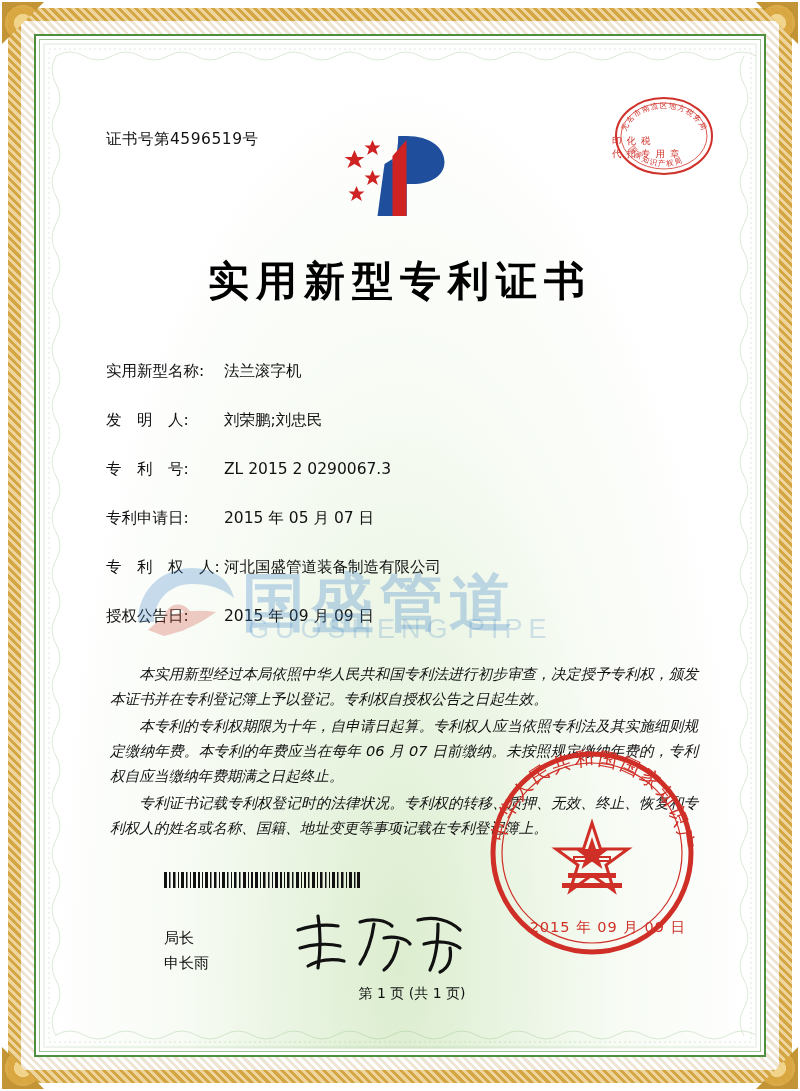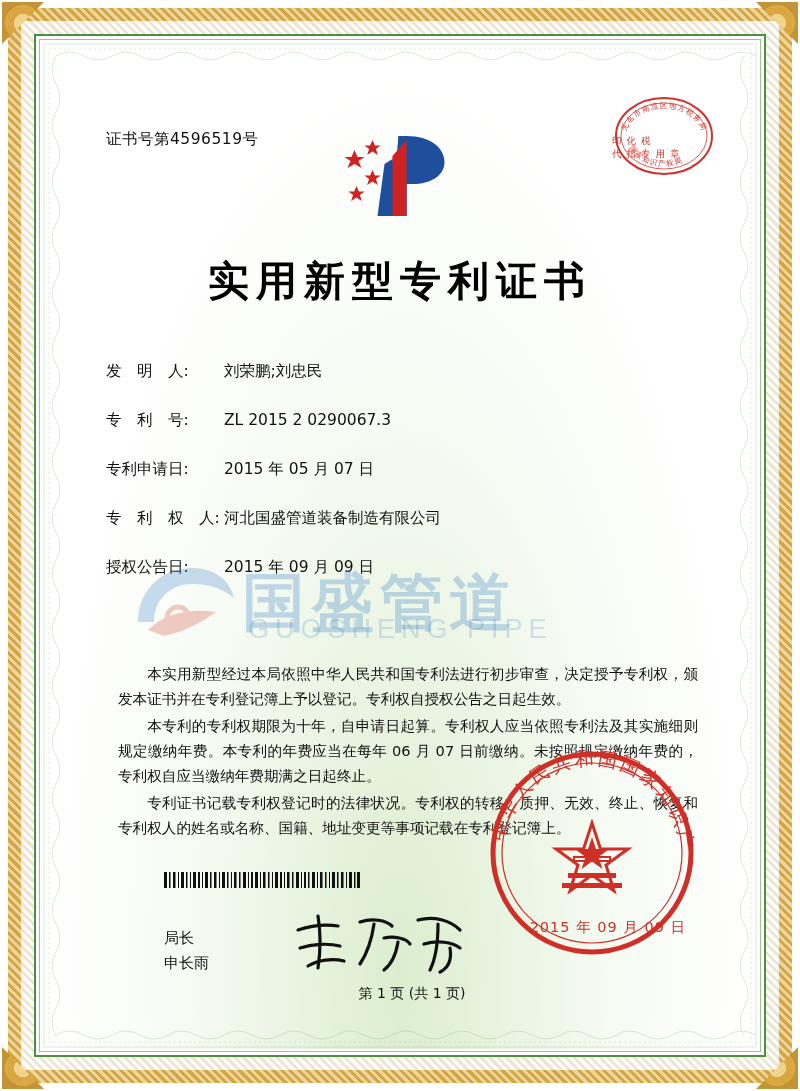--- a/index.html
+++ b/index.html
@@ -169,22 +169,23 @@
     position: absolute;
     left: 70px;
     right: 66px;
     top: 625px;
     font-size: 14.6px;
     line-height: 25px;
     color: #111;
     text-align: justify;
   }
   .paragraphs p {
-    margin: 0 0 2px 12px;
+    margin: 0 0 2px 4px;
     text-indent: 2em;
+    font-style: italic;
   }
 
   
   .watermark {
     position: absolute;
     left: 88px;
     top: 500px;
     width: 620px;
     height: 170px;
     pointer-events: none;
@@ -327,20 +328,23 @@
             <textPath href="#arcBottom" startOffset="10%">国家知识产权局</textPath>
           </text>
         </svg>
         <div class="seal-text l2">印 化 税</div>
         <div class="seal-text l3">代 扣 专 用 章</div>
       </div>
 
       <div class="title">实用新型专利证书</div>
 
       <div class="fields">
+        <div class="field">
+          <span class="lbl">实用新型名称:</span><span class="val">法兰滚字机</span>
+        </div>
         <div class="field">
           <span class="lbl">发　明　人:</span><span class="val">刘荣鹏;刘忠民</span>
         </div>
         <div class="field">
           <span class="lbl">专　利　号:</span><span class="val">ZL 2015 2 0290067.3</span>
         </div>
         <div class="field">
           <span class="lbl">专利申请日:</span><span class="val">2015 年 05 月 07 日</span>
         </div>
         <div class="field">

